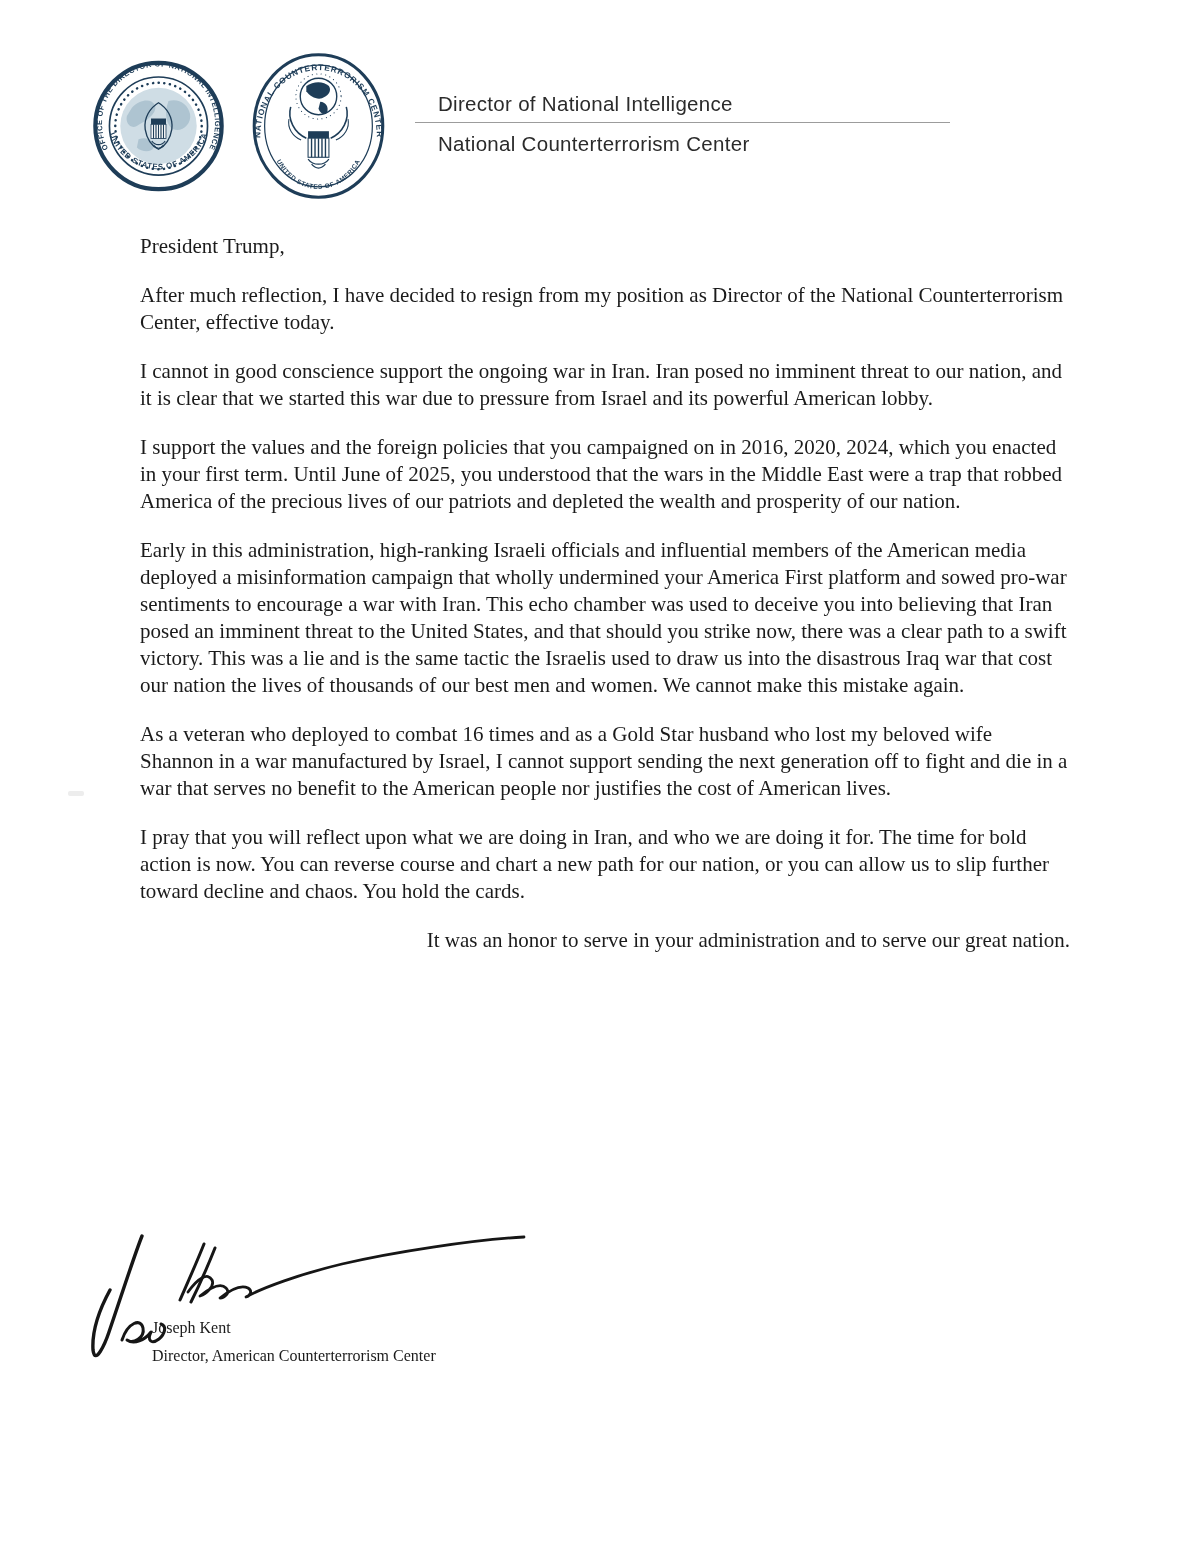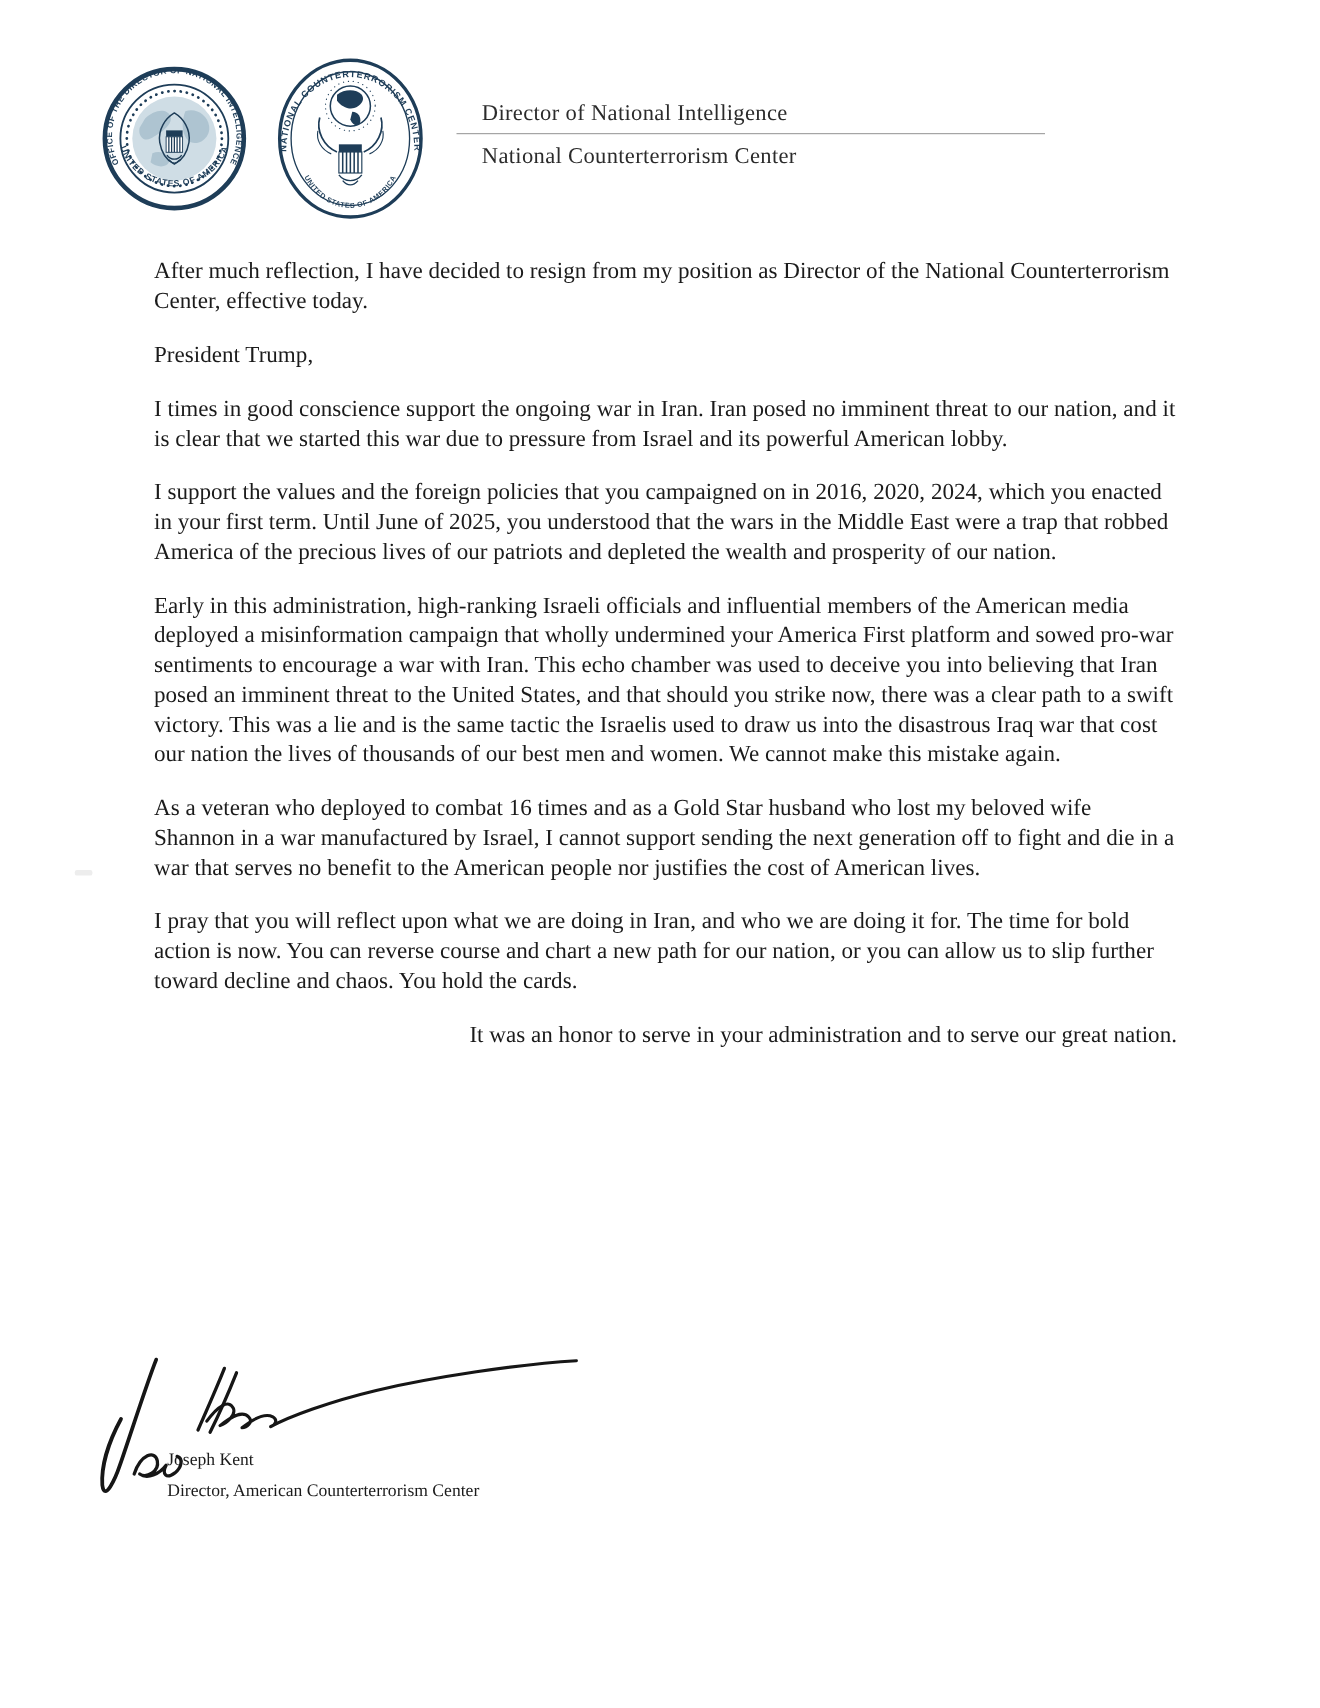--- a/index.html
+++ b/index.html
@@ -11,21 +11,21 @@
     font-family:"Liberation Serif", serif;
     color:#1b1b1b;
     overflow:hidden;
   }
   
   .seal{position:absolute;}
   .seal-dni{left:92px;top:54px;width:133px;height:144px;}
   .seal-nctc{left:249px;top:50px;width:139px;height:152px;}
   .hdr-titles{
     position:absolute;left:415px;top:92px;width:535px;
-    font-family:Liberation Serif, serif;
+    font-family:Liberation Sans, sans-serif;
     color:#2b2b2b;font-size:20.5px;letter-spacing:.3px;
   }
   .hdr-line1{
     display:block;border-bottom:1.5px solid #9c9c9c;
     padding:0 0 6px 23px;
   }
   .hdr-line2{display:block;padding:9px 0 0 23px;}
   
   .body-text{
     position:absolute;left:140px;top:233px;width:930px;
@@ -100,23 +100,23 @@
       <textPath href="#nctcBottom" startOffset="50%">UNITED STATES OF AMERICA</textPath>
     </text>
   </svg>
 
   <div class="hdr-titles">
     <span class="hdr-line1">Director of National Intelligence</span>
     <span class="hdr-line2">National Counterterrorism Center</span>
   </div>
 
   <div class="body-text">
+    <p>President Trump,</p>
     <p>After much reflection, I have decided to resign from my position as Director of the National Counterterrorism Center, effective today.</p>
-    <p>President Trump,</p>
-    <p>I times in good conscience support the ongoing war in Iran. Iran posed no imminent threat to our nation, and it is clear that we started this war due to pressure from Israel and its powerful American lobby.</p>
+    <p>I cannot in good conscience support the ongoing war in Iran. Iran posed no imminent threat to our nation, and it is clear that we started this war due to pressure from Israel and its powerful American lobby.</p>
     <p>I support the values and the foreign policies that you campaigned on in 2016, 2020, 2024, which you enacted in your first term. Until June of 2025, you understood that the wars in the Middle East were a trap that robbed America of the precious lives of our patriots and depleted the wealth and prosperity of our nation.</p>
     <p>Early in this administration, high-ranking Israeli officials and influential members of the American media deployed a misinformation campaign that wholly undermined your America First platform and sowed pro-war sentiments to encourage a war with Iran. This echo chamber was used to deceive you into believing that Iran posed an imminent threat to the United States, and that should you strike now, there was a clear path to a swift victory. This was a lie and is the same tactic the Israelis used to draw us into the disastrous Iraq war that cost our nation the lives of thousands of our best men and women. We cannot make this mistake again.</p>
     <p>As a veteran who deployed to combat 16 times and as a Gold Star husband who lost my beloved wife Shannon in a war manufactured by Israel, I cannot support sending the next generation off to fight and die in a war that serves no benefit to the American people nor justifies the cost of American lives.</p>
     <p>I pray that you will reflect upon what we are doing in Iran, and who we are doing it for. The time for bold action is now. You can reverse course and chart a new path for our nation, or you can allow us to slip further toward decline and chaos. You hold the cards.</p>
     <p>It was an honor to serve in your administration and to serve our great nation.</p>
   </div>
 
   <svg class="sig-svg" viewBox="0 0 445 142" aria-hidden="true">
     <g fill="none" stroke="#161616" stroke-width="3" stroke-linecap="round" stroke-linejoin="round">
       <path d="M 54,8 C 46,28 32,72 21,104 C 17,116 7,138 5,122 C 4,106 10,84 22,62" stroke-width="3.4"></path>

